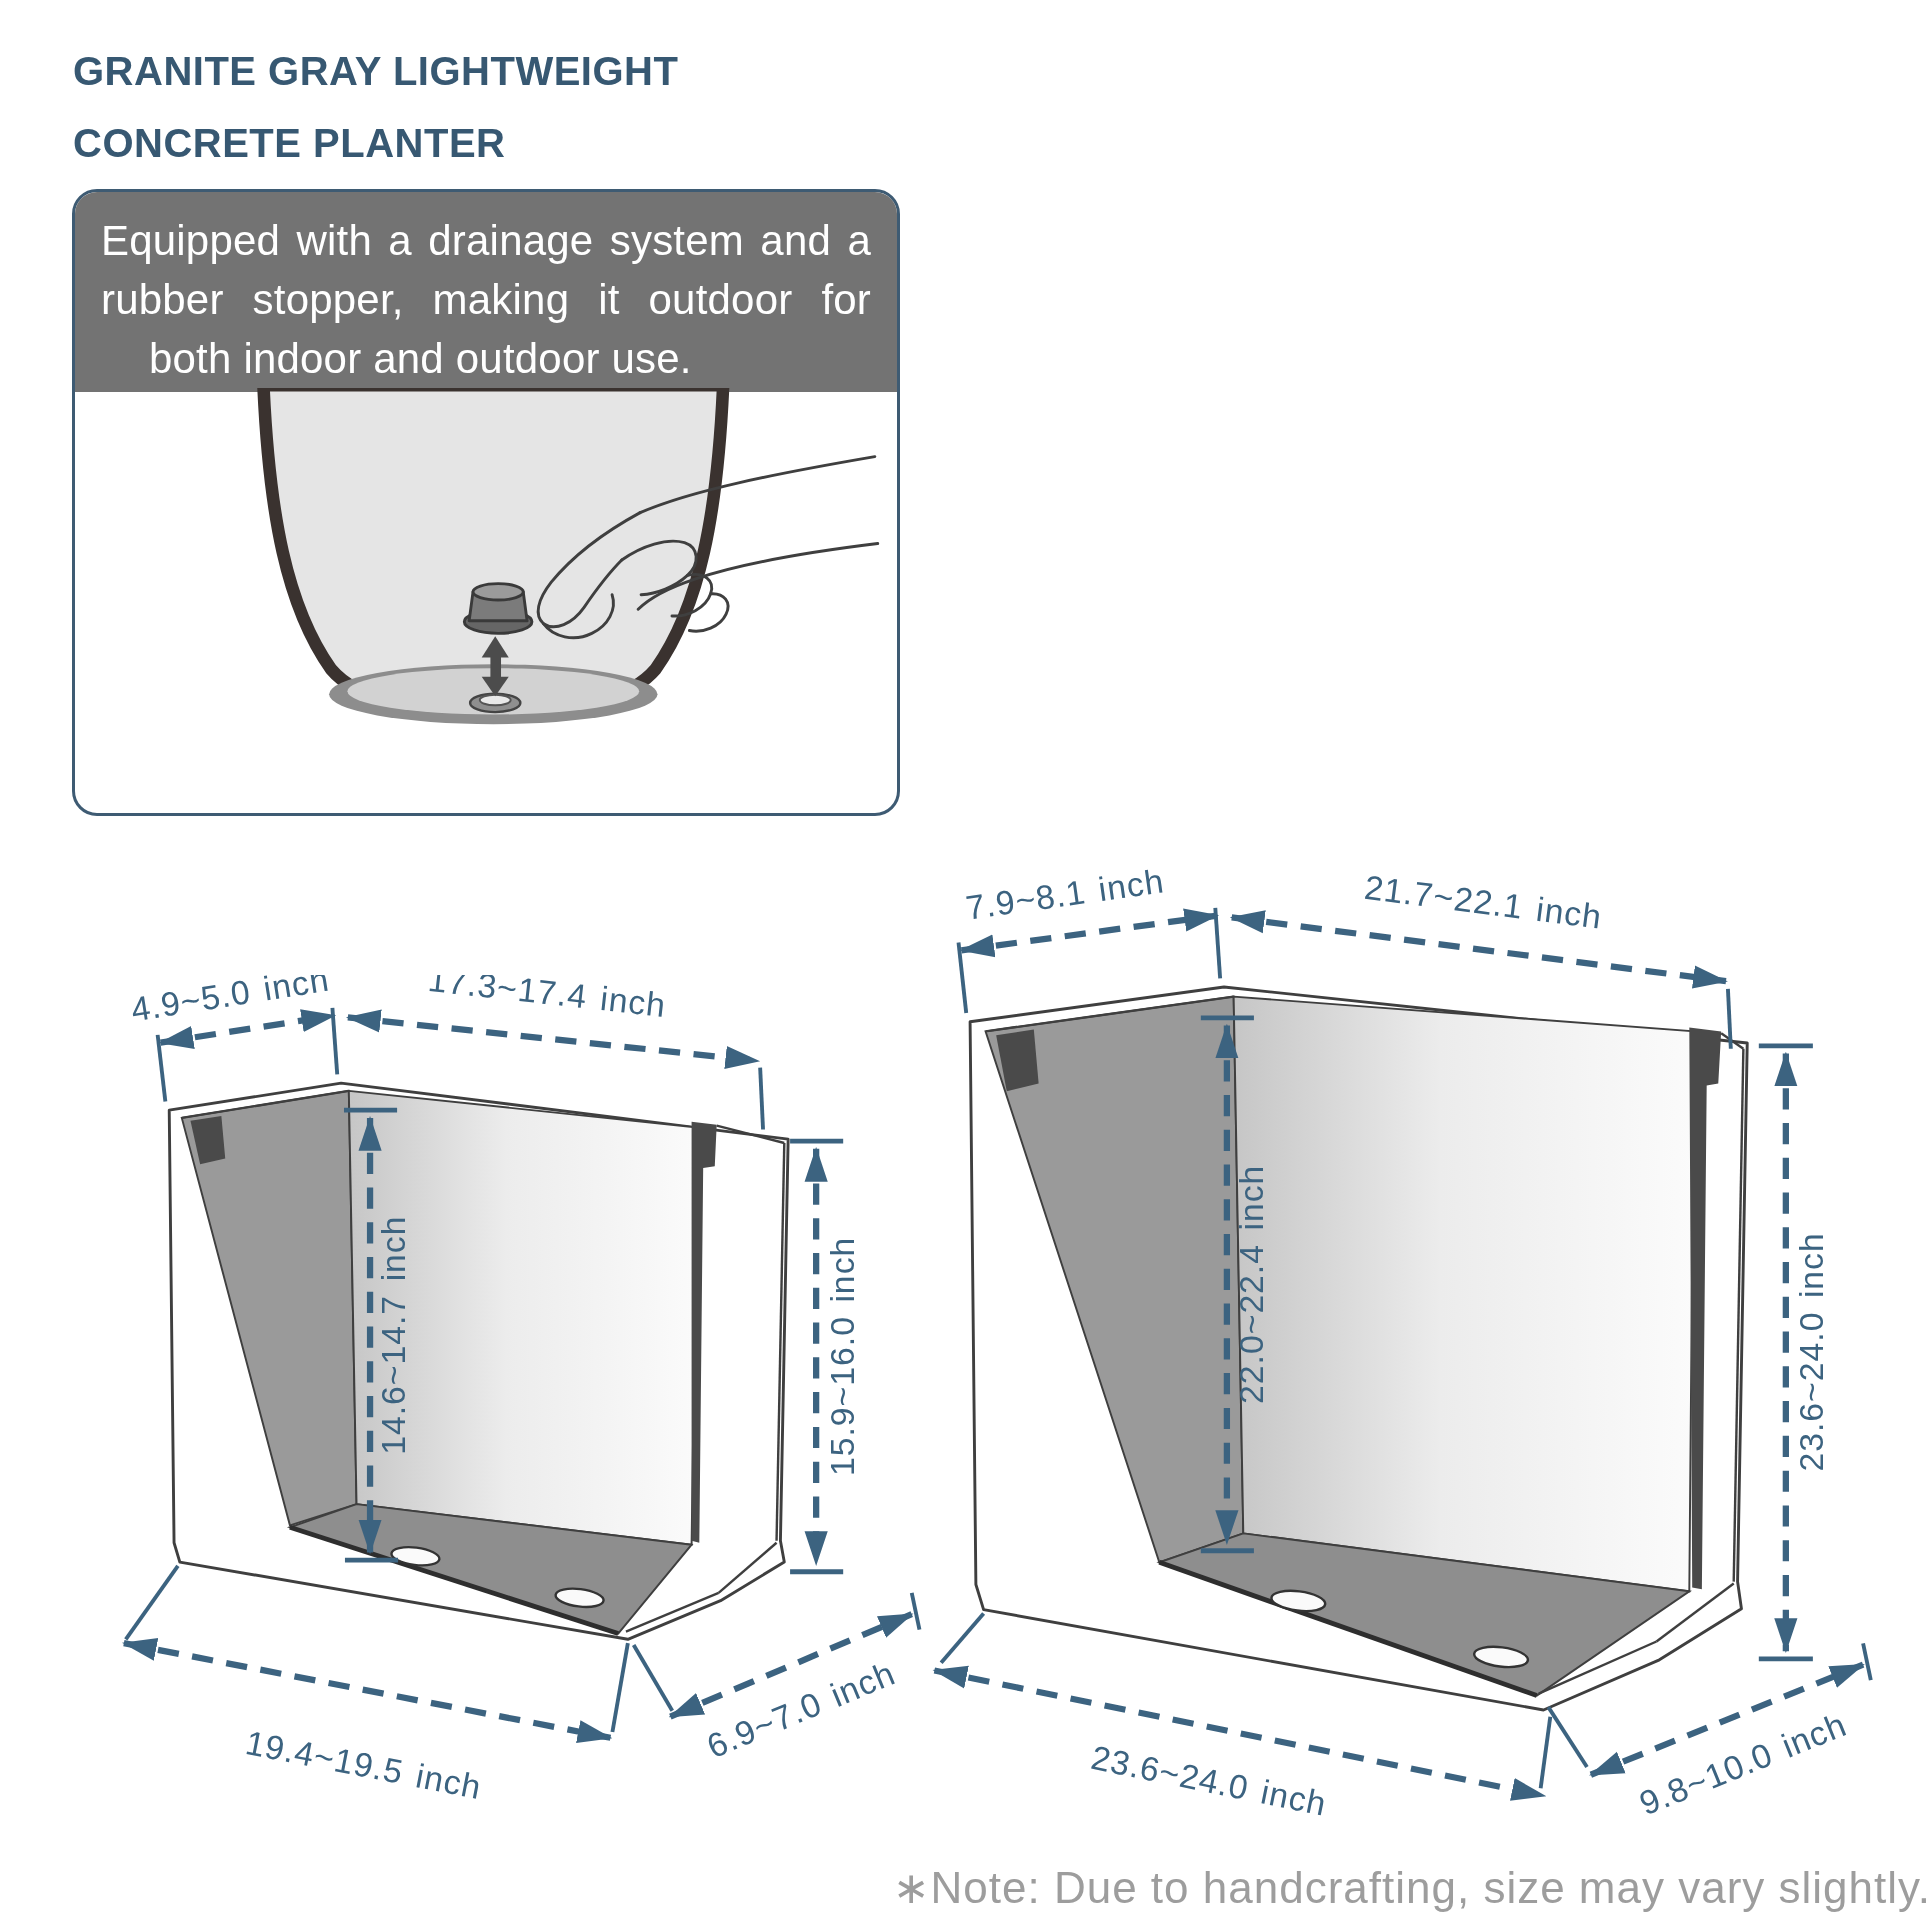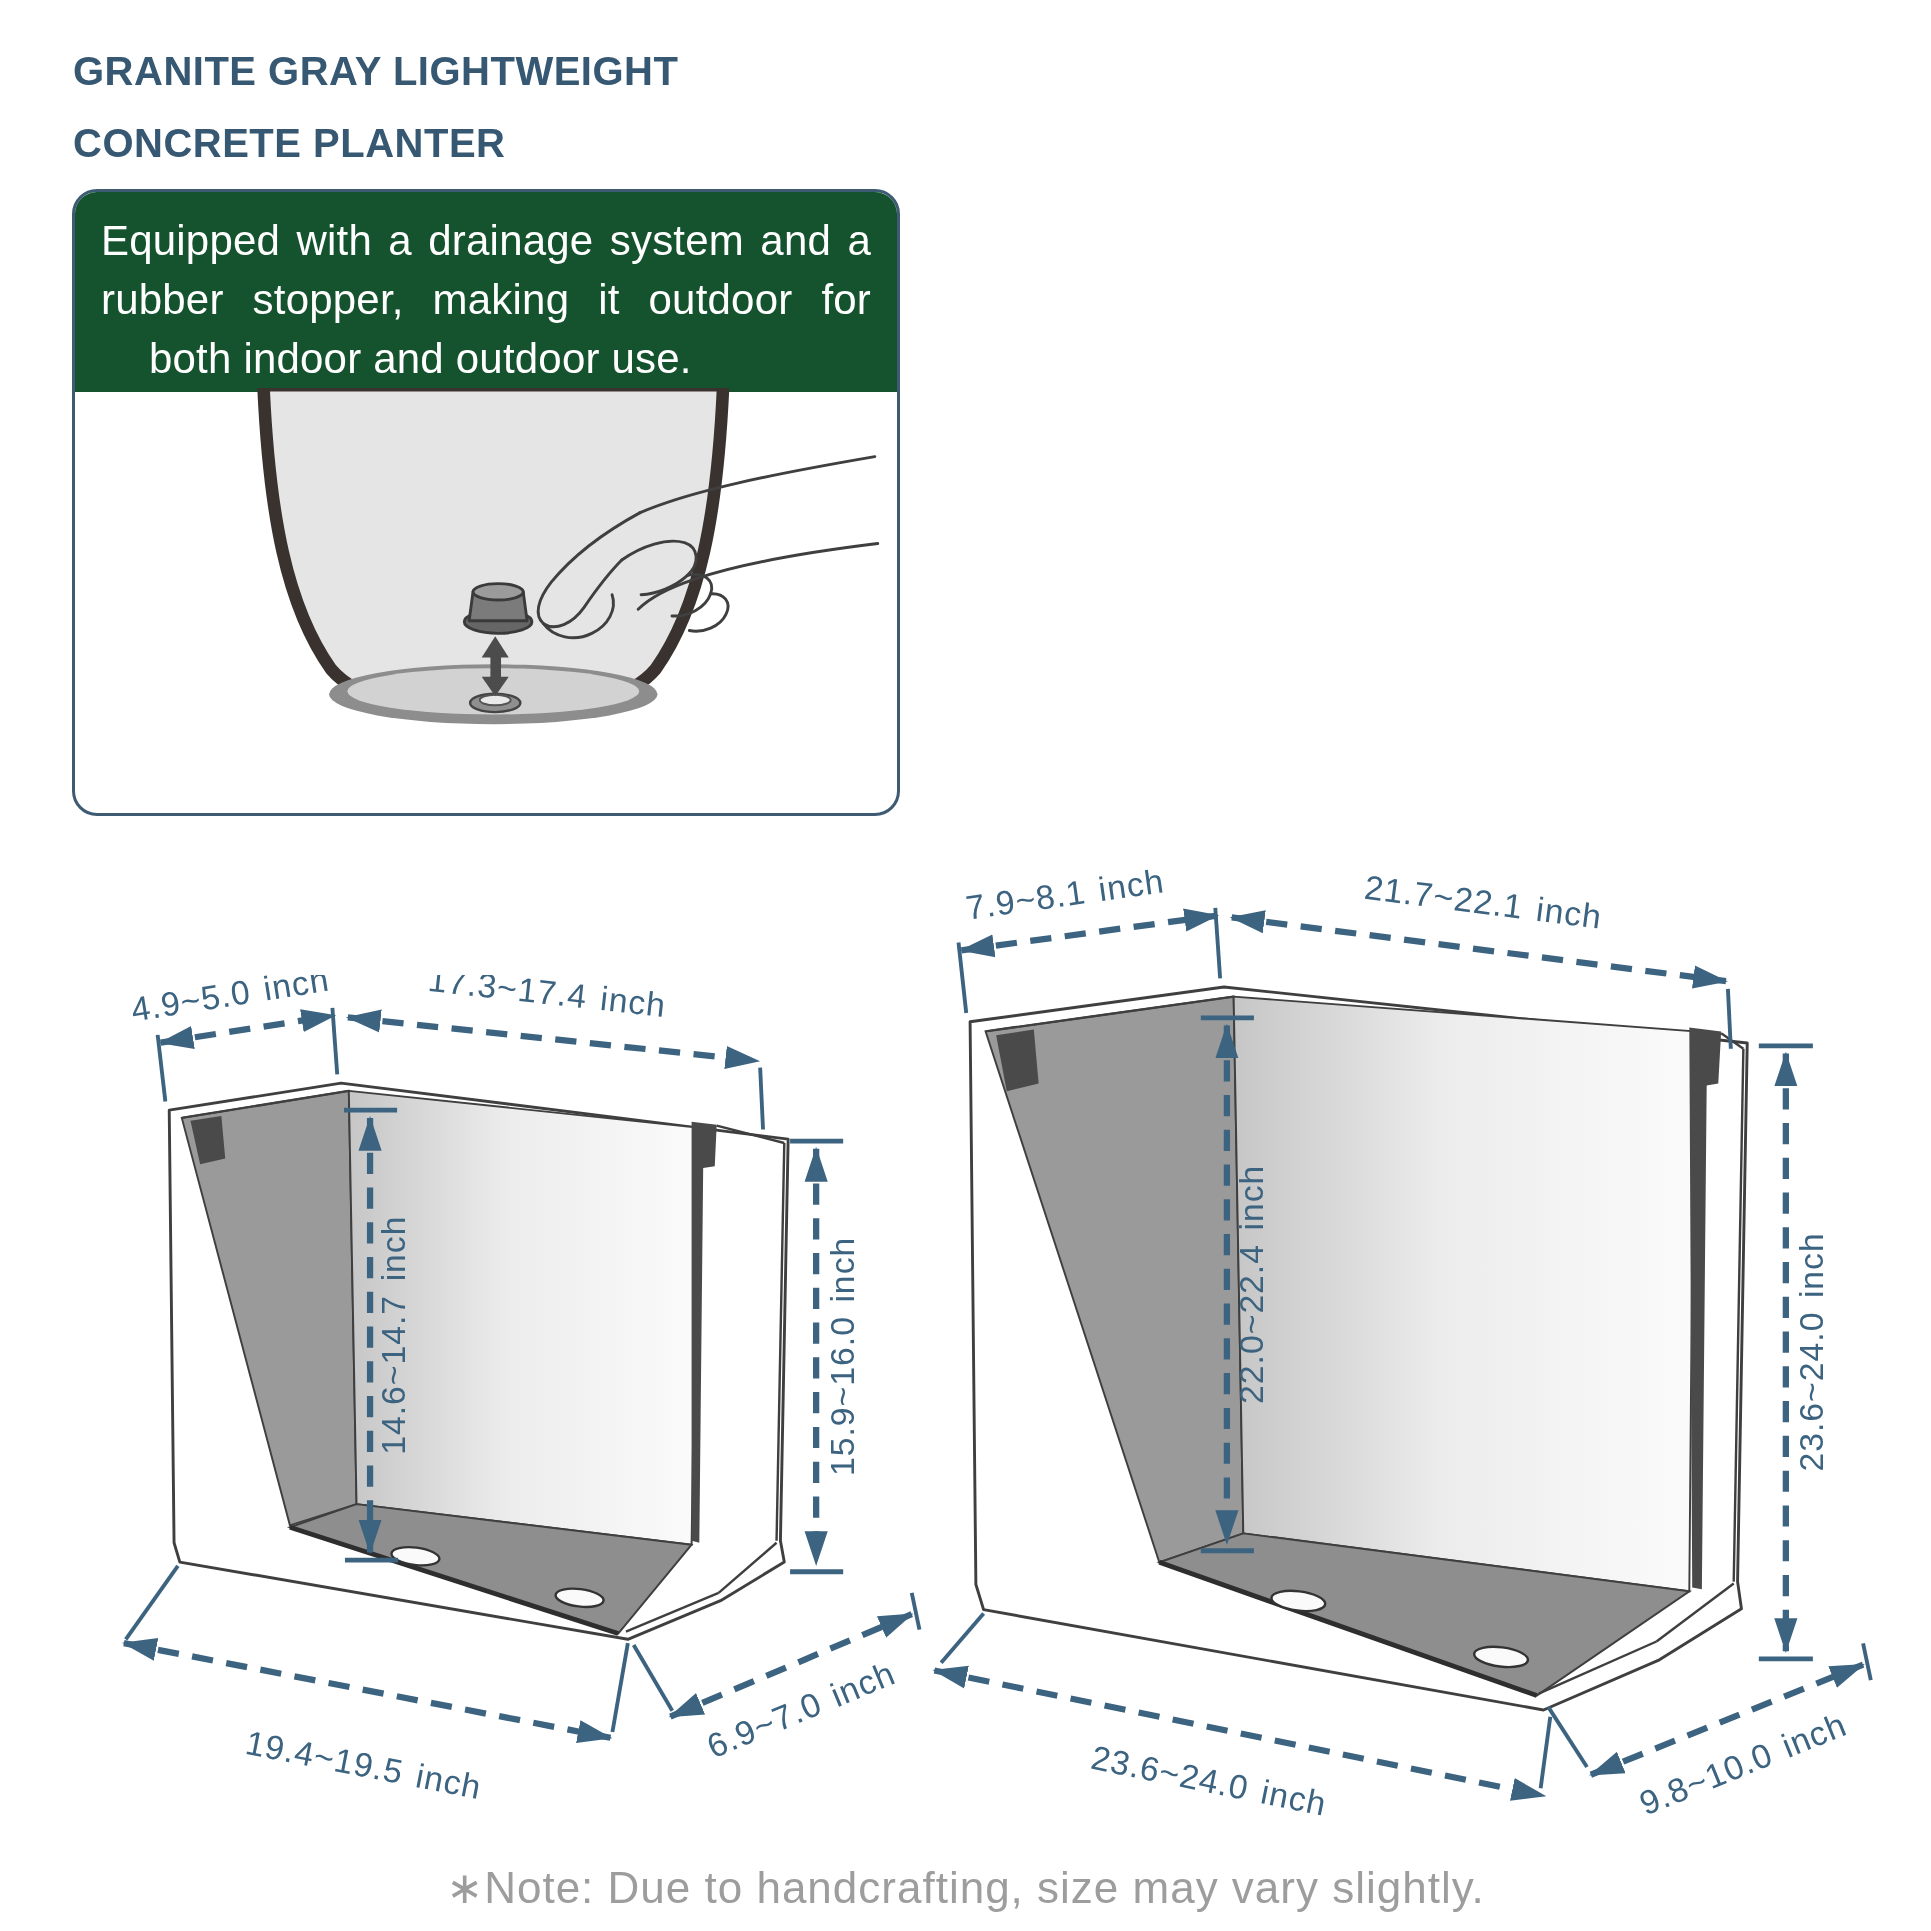--- a/index.html
+++ b/index.html
@@ -5,27 +5,27 @@
   html,body{margin:0;padding:0;background:#ffffff;}
   #canvas{position:relative;width:1931px;height:1931px;background:#ffffff;overflow:hidden;
           font-family:"Liberation Sans",sans-serif;}
   .abs{position:absolute;}
   
   .title{left:73px;top:35px;width:1159px;font-size:40px;line-height:72px;font-weight:800;
          color:#375872;letter-spacing:0.5px;}
   
   .infobox{left:72px;top:189px;width:828px;height:627px;border:3.9px solid #3E5B73;
            border-radius:25px;background:#ffffff;overflow:hidden;box-sizing:border-box;}
-  .banner{width:100%;height:200px;background:#14532d;box-sizing:border-box;
+  .banner{width:100%;height:200px;background:#737373;box-sizing:border-box;
           padding:19.3px 26px 0 26px;}
   .banner .dline{color:#ffffff;font-size:42px;line-height:59px;font-weight:500;
           text-align:justify;text-align-last:justify;letter-spacing:0.2px;}
   .banner .dline.last{text-align-last:left;margin-left:48px;}
   
-  .note{left:0;top:1862px;width:1931px;text-align:center;font-size:44px;color:#9D9D9D;
+  .note{left:0;top:1862px;width:1931px;text-align:right;font-size:44px;color:#9D9D9D;
         letter-spacing:1px;font-weight:500;}
   svg text{font-family:"Liberation Sans",sans-serif;letter-spacing:1px;}
 </style>
 </head>
 <body>
 
 <div id="canvas">
 
   <div class="abs title">
     <div>GRANITE GRAY LIGHTWEIGHT</div>

